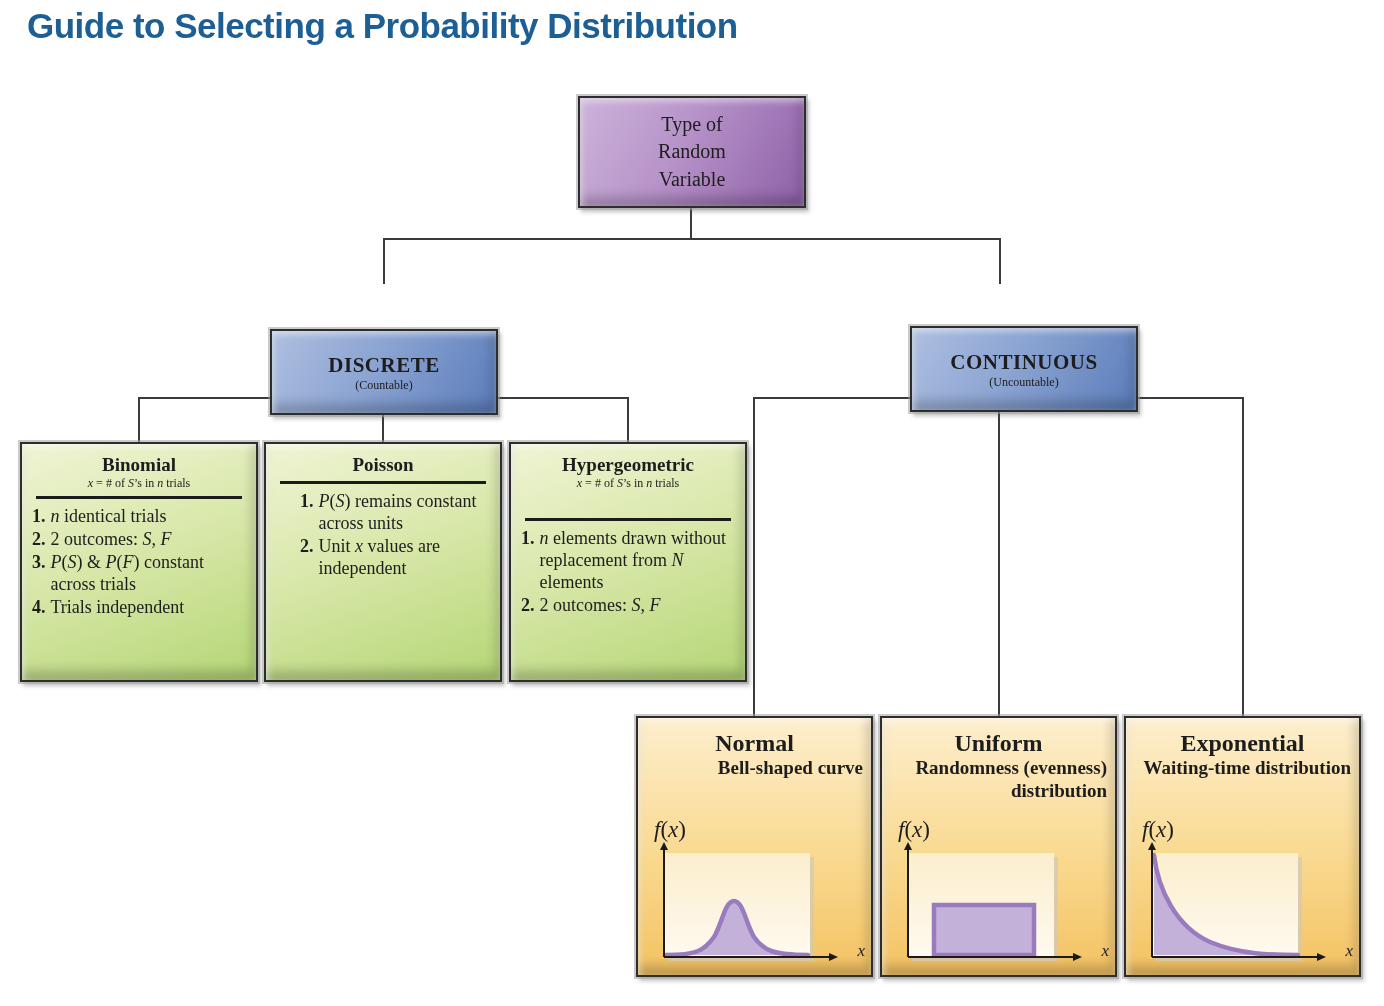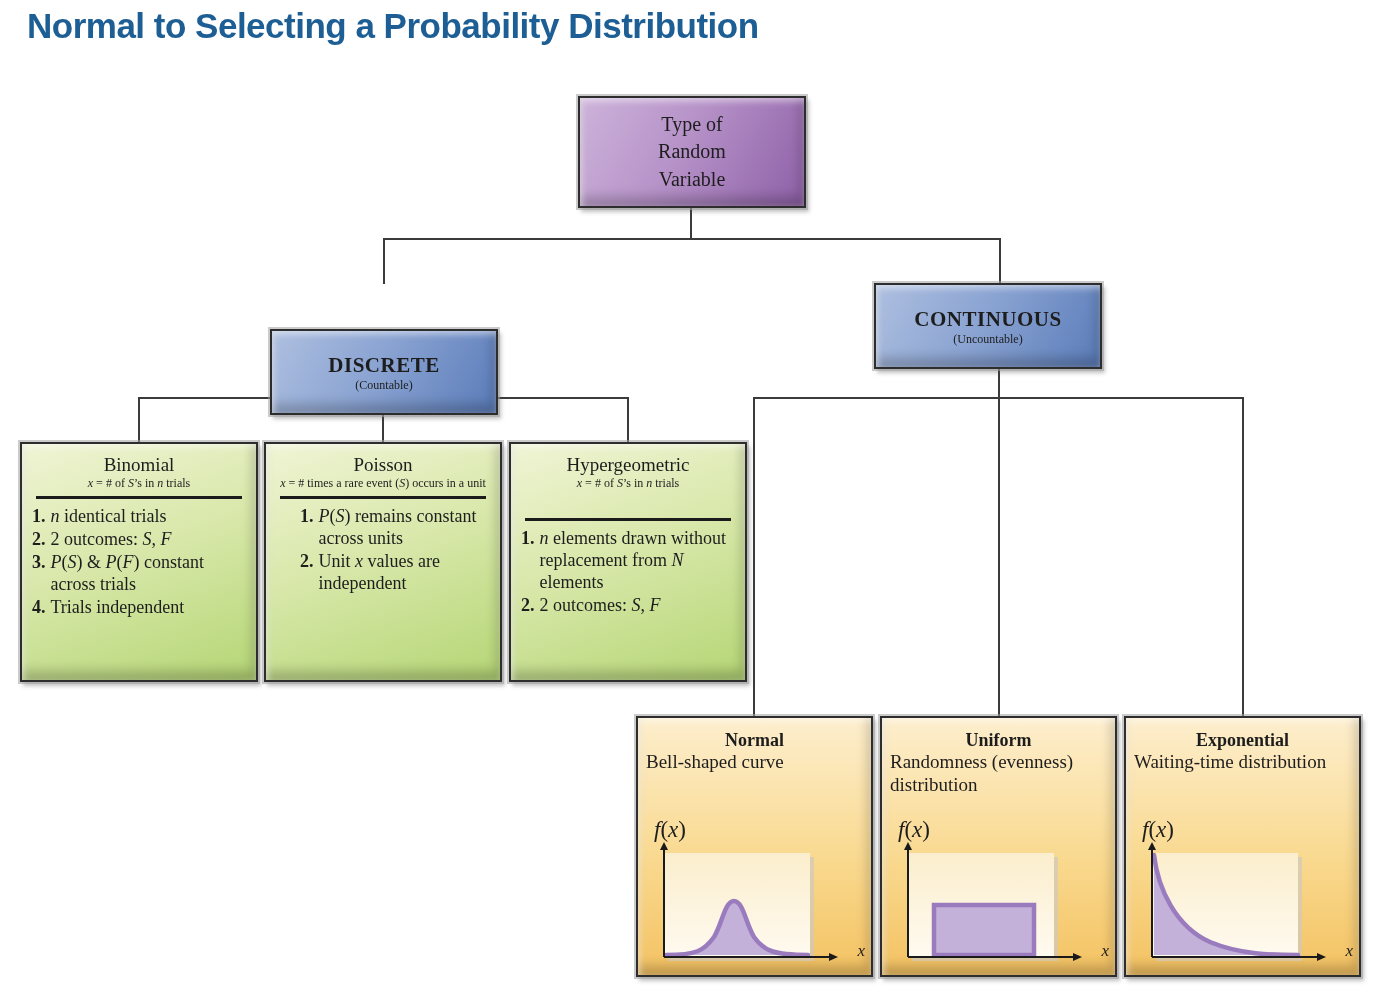--- a/index.html
+++ b/index.html
@@ -24,52 +24,52 @@
                   inset -3px -9px 12px rgba(0,0,0,.22);}
 
   .root-box{left:578px;top:96px;width:228px;height:112px;
     background:linear-gradient(118deg,#cdb3da 0%,#b692c8 45%,#8e60a7 100%);
     display:flex;align-items:center;justify-content:center;text-align:center;}
   .root-label{font-size:20px;line-height:1.38;white-space:pre-line;}
 
   .branch-box{width:228px;height:86px;top:283px;
     background:linear-gradient(118deg,#aebfe0 0%,#8ba4d2 45%,#5b7cba 100%);
     display:flex;flex-direction:column;align-items:center;justify-content:center;text-align:center;}
-  .branch-discrete{left:270px;margin-top:46px;} .branch-continuous{left:874px;}
+  .branch-discrete{left:270px;margin-top:46px;} .branch-continuous{left:910px;margin-top:43px;}
   .branch-title{font-size:21px;font-weight:700;letter-spacing:.5px;line-height:1.25;}
   .branch-sub{font-size:12px;line-height:1.2;}
 
   .green-box{top:442px;width:238px;height:240px;padding:8px 10px;
     background:linear-gradient(160deg,#f0f4d5 0%,#d9e8ab 45%,#b5d675 100%);}
   .node-binomial{left:20px;} .node-poisson{left:264px;} .node-hypergeometric{left:509px;}
-  .gtitle{font-size:19px;font-weight:400;text-align:center;margin-top:2px;}
+  .gtitle{font-size:19px;font-weight:700;text-align:center;margin-top:2px;}
   .gsub{font-size:12px;text-align:center;line-height:1.25;}
   .grule{height:3px;background:#1b1b1b;margin:5px 4px 7px;}
   .rule-gap{margin-top:27px;}
   .glist{font-size:18px;line-height:1.22;}
   .glist.indent{padding-left:24px;}
   .li{display:flex;gap:5px;margin:1px 0;}
   .li .num{font-weight:700;flex:0 0 auto;}
   .li .txt{flex:1;}
 
   .orange-box{top:716px;width:237px;height:261px;padding:12px 8px 8px;
     background:linear-gradient(180deg,#fdeecd 0%,#f9d98f 55%,#f4c262 100%);}
   .node-normal{left:636px;} .node-uniform{left:880px;} .node-exponential{left:1124px;}
-  .otitle{font-size:18px;font-weight:700;text-align:center;}
-  .osub{font-size:19px;text-align:left;line-height:1.2;}
+  .otitle{font-size:24px;font-weight:700;text-align:center;}
+  .osub{font-size:19px;text-align:right;line-height:1.2;font-weight:bold;}
 
   .graph{position:absolute;left:8px;right:4px;bottom:8px;height:150px;}
   .flabel{position:absolute;left:8px;top:0;font-size:23px;}
   .xlabel{position:absolute;right:2px;bottom:6px;font-size:17px;}
   .graph svg{position:absolute;left:0;bottom:0;}
 </style>
 </head>
 <body>
 
-<h1 class="page-title">Normal to Selecting a Probability Distribution</h1>
+<h1 class="page-title">Guide to Selecting a Probability Distribution</h1>
 
 <div class="canvas">
 
   <svg width="0" height="0" style="position:absolute">
     <defs>
       <linearGradient id="panelGrad" x1="0" y1="0" x2="0" y2="1">
         <stop offset="0" stop-color="#fbeecd"></stop>
           <stop offset="1" stop-color="#fffaf0"></stop>
       </linearGradient>
     </defs>
@@ -122,21 +122,20 @@
         </div>
         <div class="li">
           <span class="num">4.</span>
           <span class="txt">Trials independent</span>
         </div>
       </div>
   </div>
 
   <div class="box green-box node-poisson">
     <div class="gtitle">Poisson</div>
-    <div class="gsub"><i>x</i> = # times a rare event (<i>S</i>) occurs in a unit</div>
     <div class="grule"></div>
     <div class="glist indent">
         <div class="li">
           <span class="num">1.</span>
           <span class="txt"><i>P</i>(<i>S</i>) remains constant across units</span>
         </div>
         <div class="li">
           <span class="num">2.</span>
           <span class="txt">Unit <i>x</i> values are independent</span>
         </div>

